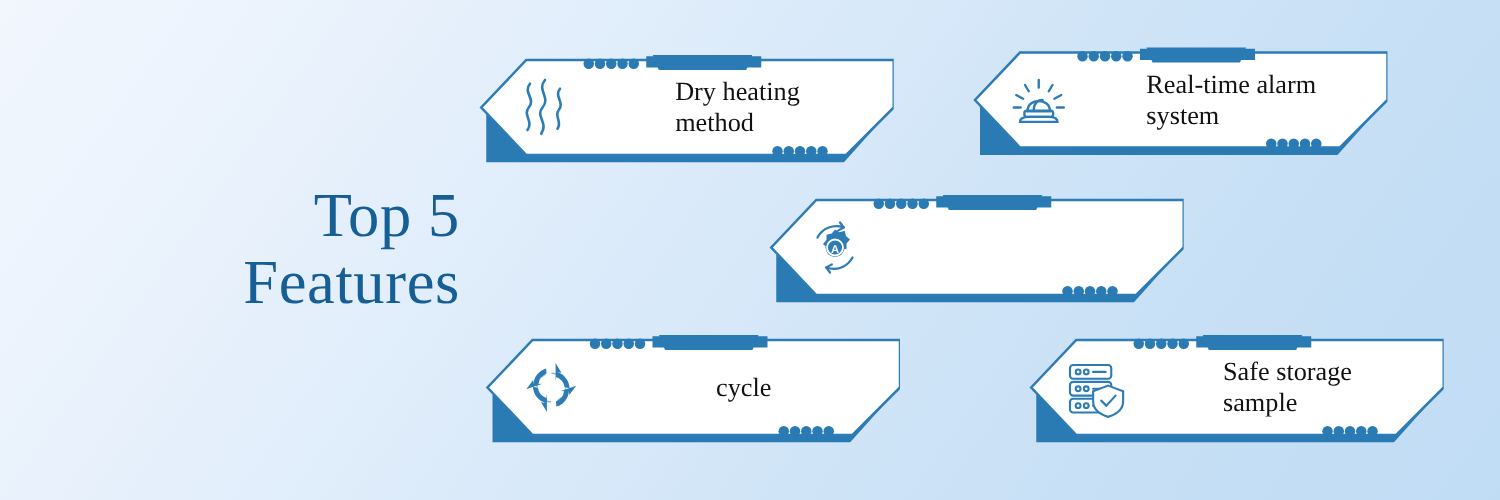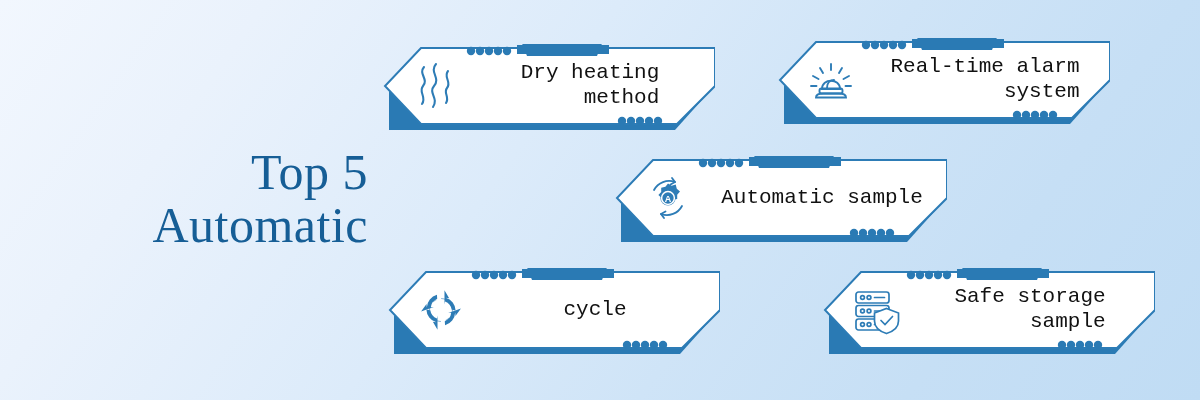--- a/index.html
+++ b/index.html
@@ -74,36 +74,36 @@
 
   .card-label {
     position: absolute;
     left: 96px;
     top: 11px;
     width: 222px;
     height: 62px;
     display: flex;
     align-items: center;
     justify-content: center;
-    text-align: right;
+    text-align: left;
     color: #111111;
     font-size: 21px;
     line-height: 1.18;
-    font-family: Liberation Mono, monospace;
+    font-family: Liberation Serif, serif;
   }
   .card-label span { display: block; }
 </style>
 </head>
 <body>
 
 <div id="stage">
 
   <div id="title-block">
     <span class="t-line t-line1">Top 5</span>
-    <span class="t-line t-line2">Automatic</span>
+    <span class="t-line t-line2">Features</span>
   </div>
 
   <div class="card" style="left:383px; top:44px;">
     <div class="card-shadow">
       <svg width="332" height="86" viewBox="0 0 332 86">
         <polygon points="6,48 40,10 326,10 326,48 292,86 6,86" fill="#2a7ab4"></polygon>
       </svg>
     </div>
     <div class="card-face">
       <svg width="332" height="86" viewBox="0 0 332 86">
@@ -227,21 +227,20 @@
         <path d="M33 9 L30 5 M33 9 L28.5 11.5" fill="none" stroke="#2d7cb6" stroke-width="1.8" stroke-linecap="round"></path>
         <path d="M19 41 L22 45 M19 41 L23.5 38.5" fill="none" stroke="#2d7cb6" stroke-width="1.8" stroke-linecap="round"></path>
         <path d="M26 10.5 l3.6 2.2 4.1 -1.1 1.1 4.1 3.2 2.8 -2.8 3.2 0 4.2 -4.2 0.9 -2.6 3.3 -3.6 -2.2 -4.1 1.1 -1.1 -4.1 -3.2 -2.8 2.8 -3.2 0 -4.2 4.2 -0.9 z" fill="#2d7cb6"></path>
         <circle cx="26" cy="25" r="7.6" fill="#2d7cb6"></circle>
         <circle cx="26" cy="25" r="6.4" fill="none" stroke="#ffffff" stroke-width="1.5"></circle>
         <text x="26" y="29" text-anchor="middle" font-family="Liberation Sans, sans-serif" font-size="9" font-weight="bold" fill="#ffffff">A</text>
       </svg>
     </div>
     <div class="card-label">
       <div>
-        <span>Automatic sample</span>
       </div>
     </div>
   </div>
 
   <div class="card" style="left:388px; top:268px;">
     <div class="card-shadow">
       <svg width="332" height="86" viewBox="0 0 332 86">
         <polygon points="6,48 40,10 326,10 326,48 292,86 6,86" fill="#2a7ab4"></polygon>
       </svg>
     </div>

